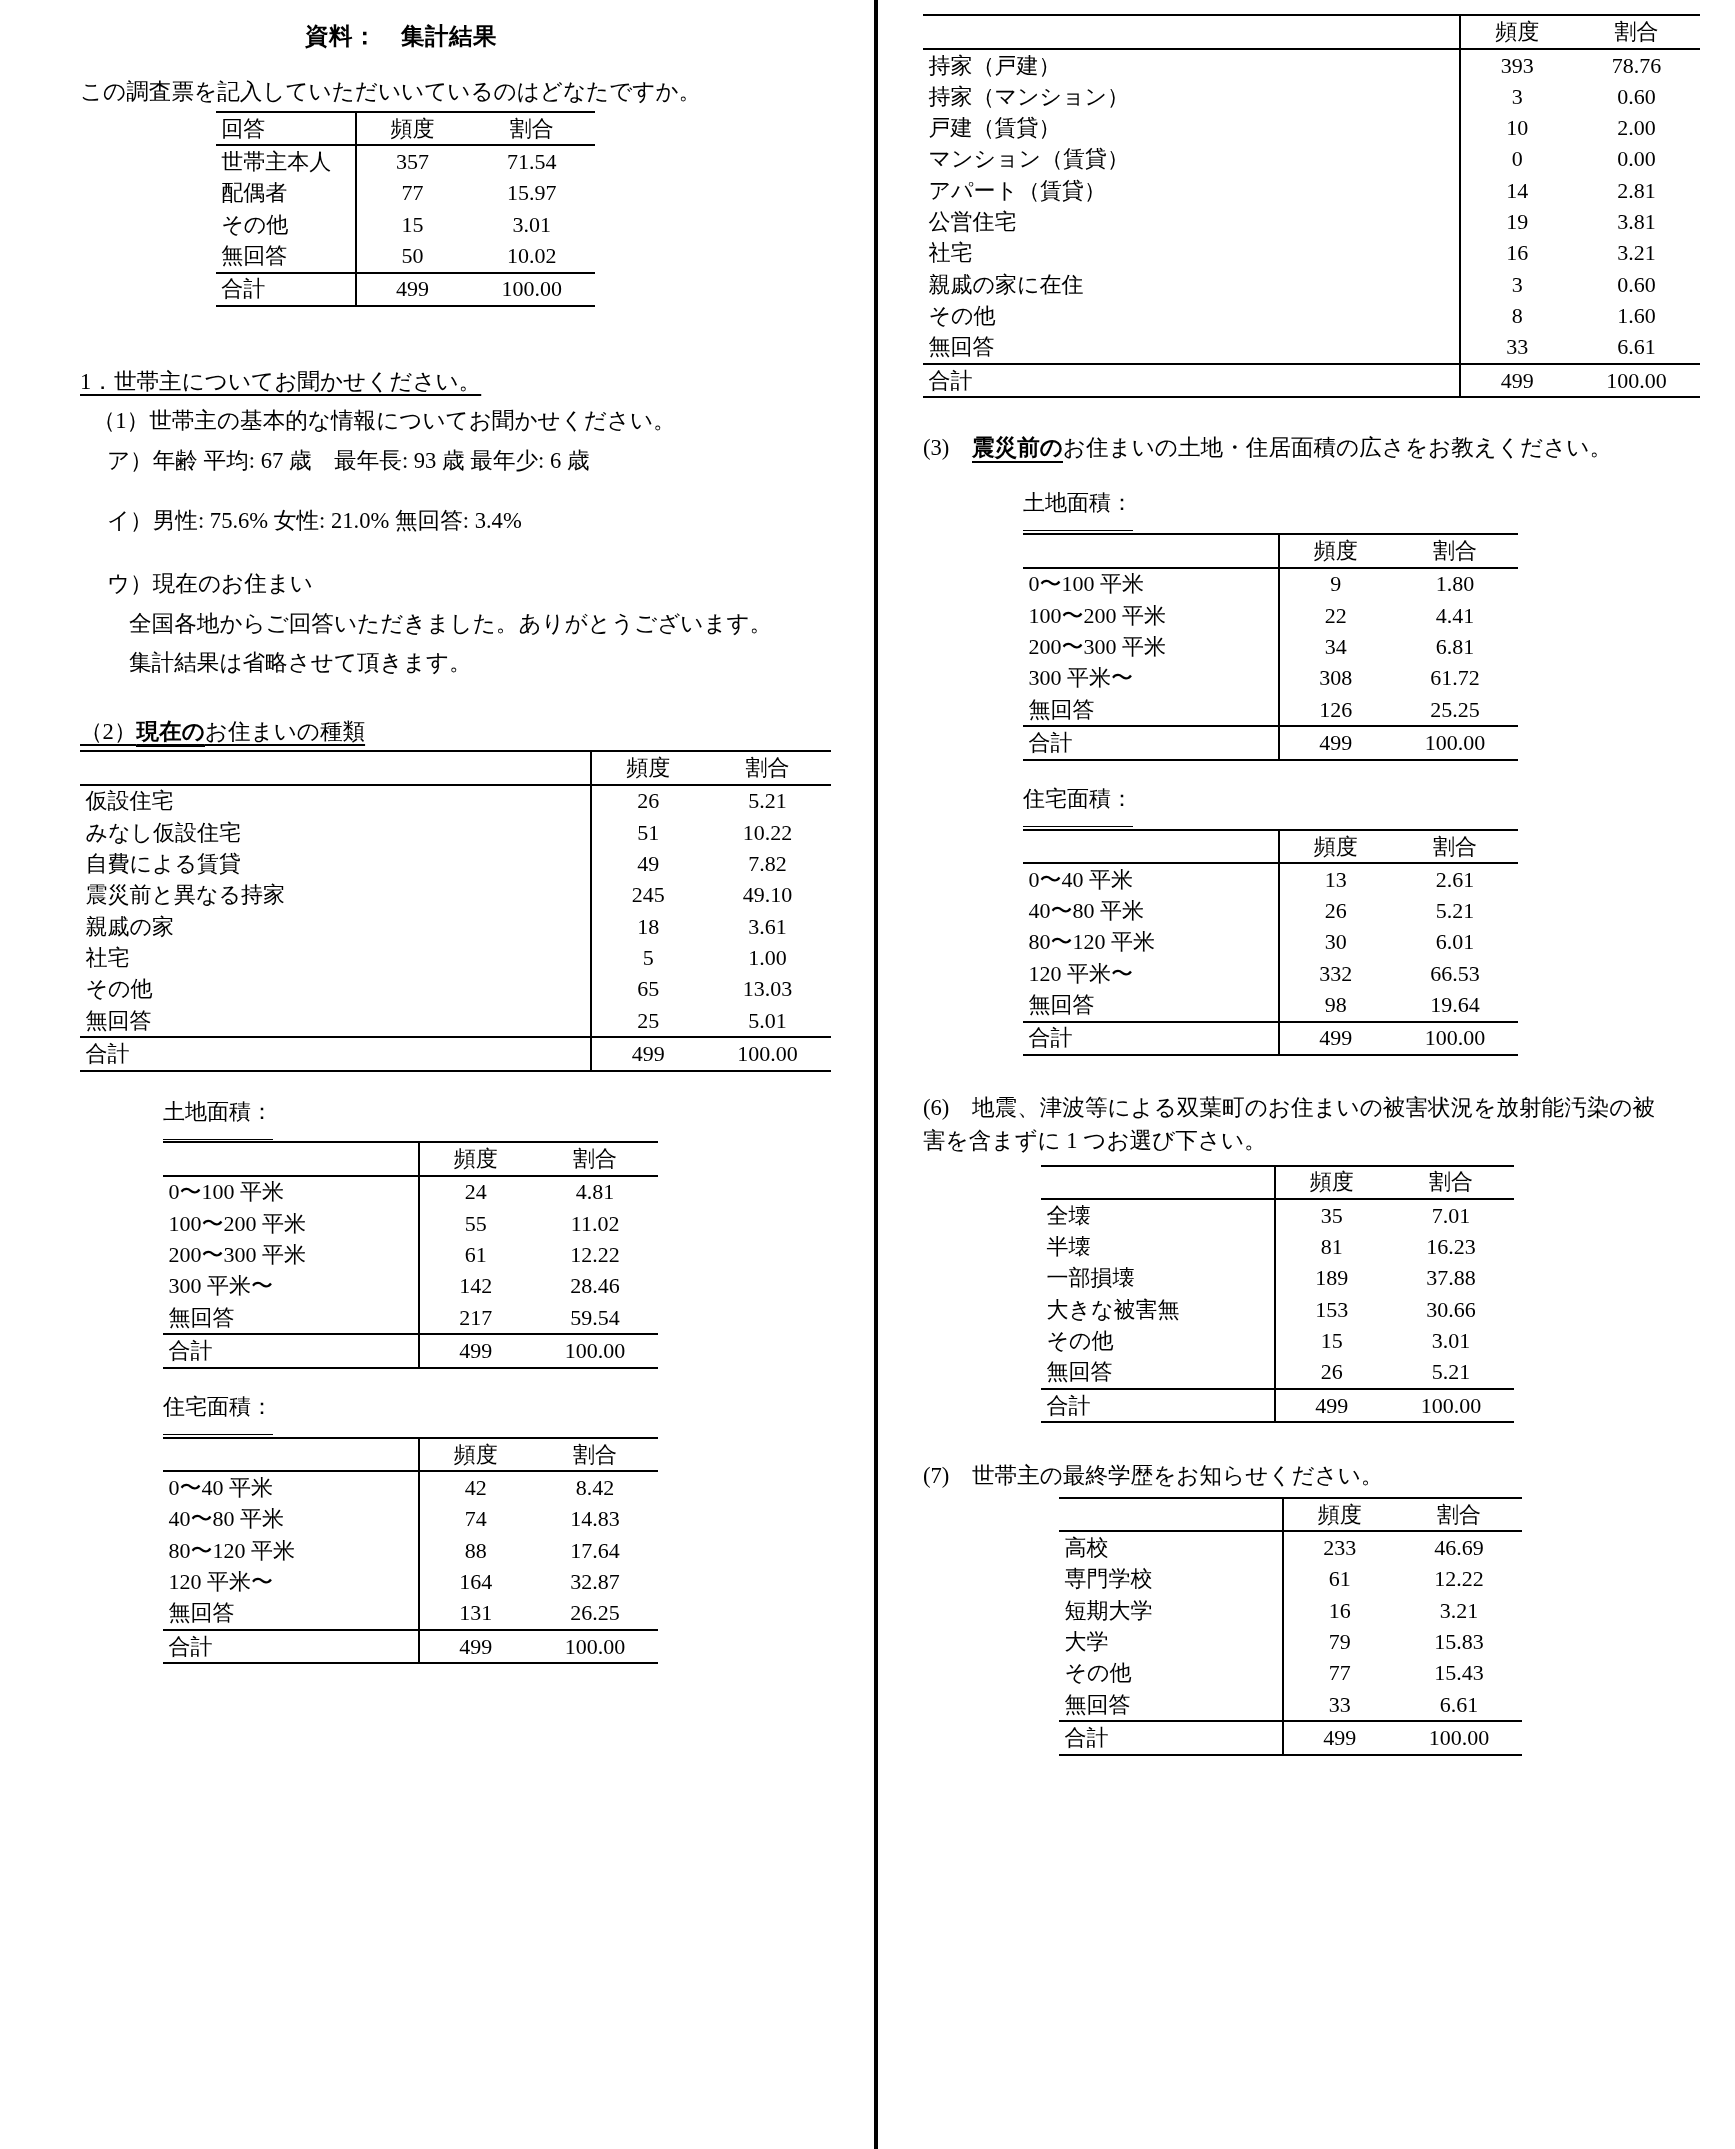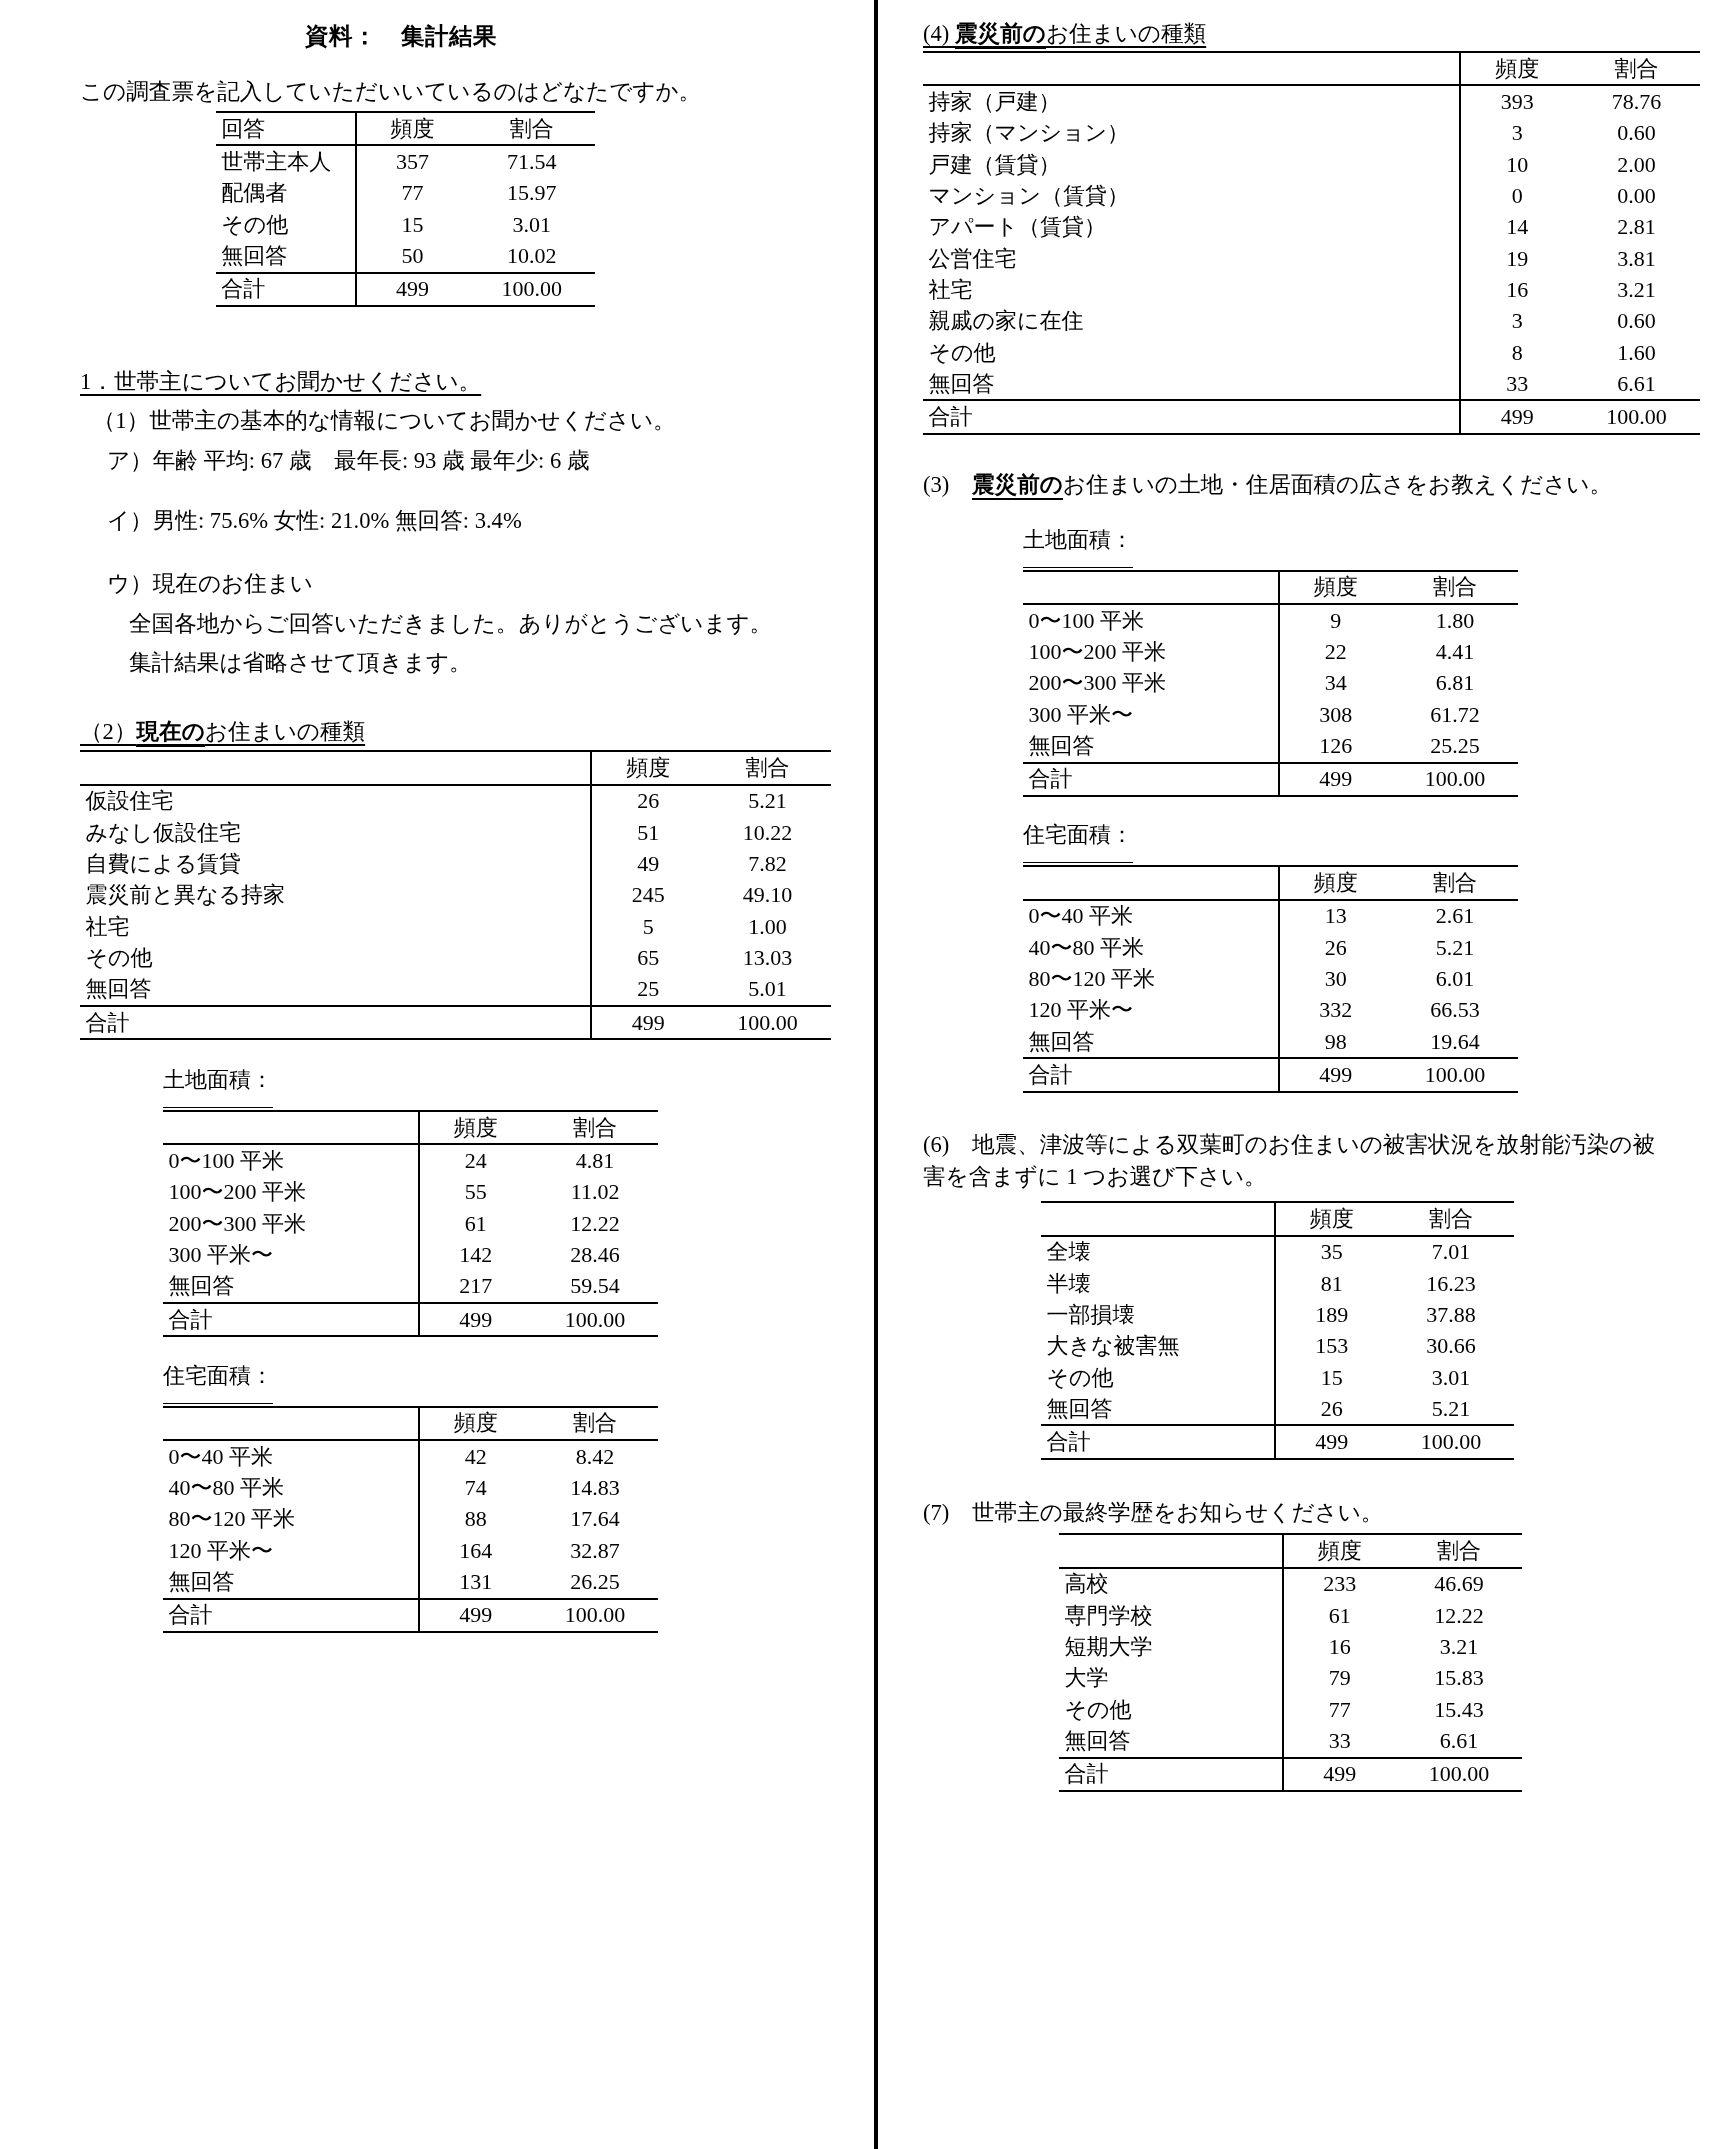--- a/index.html
+++ b/index.html
@@ -198,20 +198,25 @@
             <td class="c-label">自費による賃貸</td>
             <td class="c-num">49</td>
             <td class="c-pct">7.82</td>
           </tr>
           <tr>
             <td class="c-label">震災前と異なる持家</td>
             <td class="c-num">245</td>
             <td class="c-pct">49.10</td>
           </tr>
           <tr>
+            <td class="c-label">親戚の家</td>
+            <td class="c-num">18</td>
+            <td class="c-pct">3.61</td>
+          </tr>
+          <tr>
             <td class="c-label">社宅</td>
             <td class="c-num">5</td>
             <td class="c-pct">1.00</td>
           </tr>
           <tr>
             <td class="c-label">その他</td>
             <td class="c-num">65</td>
             <td class="c-pct">13.03</td>
           </tr>
           <tr>
@@ -312,23 +317,20 @@
             <td class="c-pct">100.00</td>
           </tr>
         </tbody>
       </table>
     </div>
 
   </div>
 
   <div class="col col-right">
 
-    <div style="margin-top:5.4px;">
-      <span class="sec-head u-single" style="margin:0;"><span>(4) </span><span class="u-double">震災前の</span><span>お住まいの種類</span></span>
-    </div>
 
     <table class="freq" style="width:100%; margin-top:1.8px;">
       <tbody>
         <tr class="hdr top-rule">
           <td class="c-label" style="width:100%;"></td>
           <td class="c-num">頻度</td>
           <td class="c-pct">割合</td>
         </tr>
         <tr class="mid-rule">
           <td class="c-label">持家（戸建）</td>

